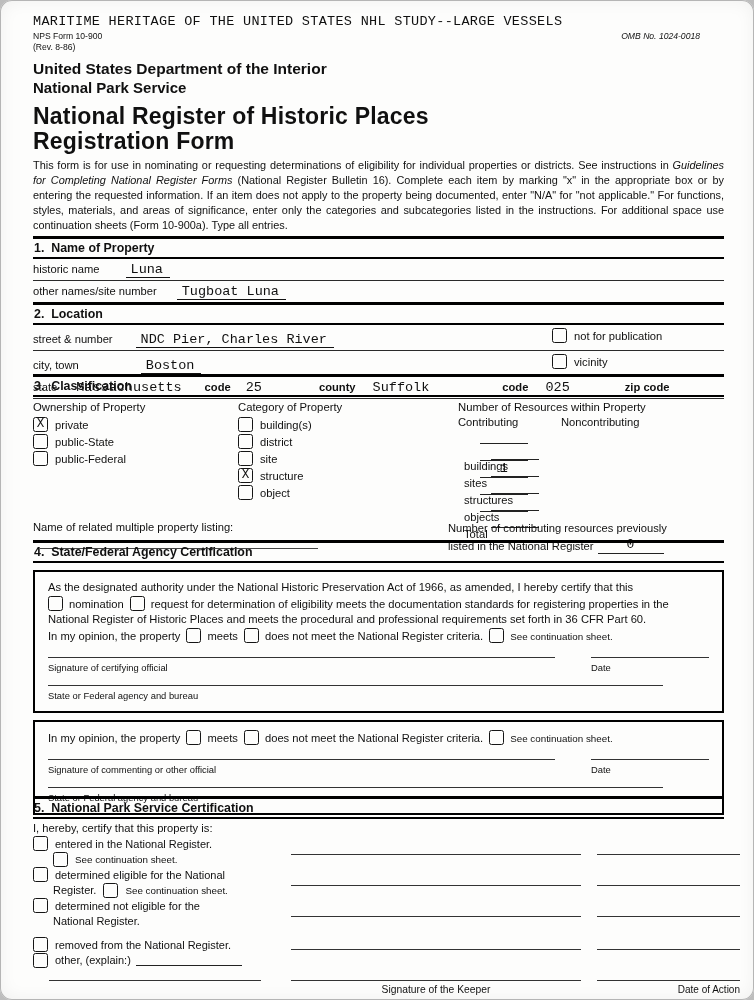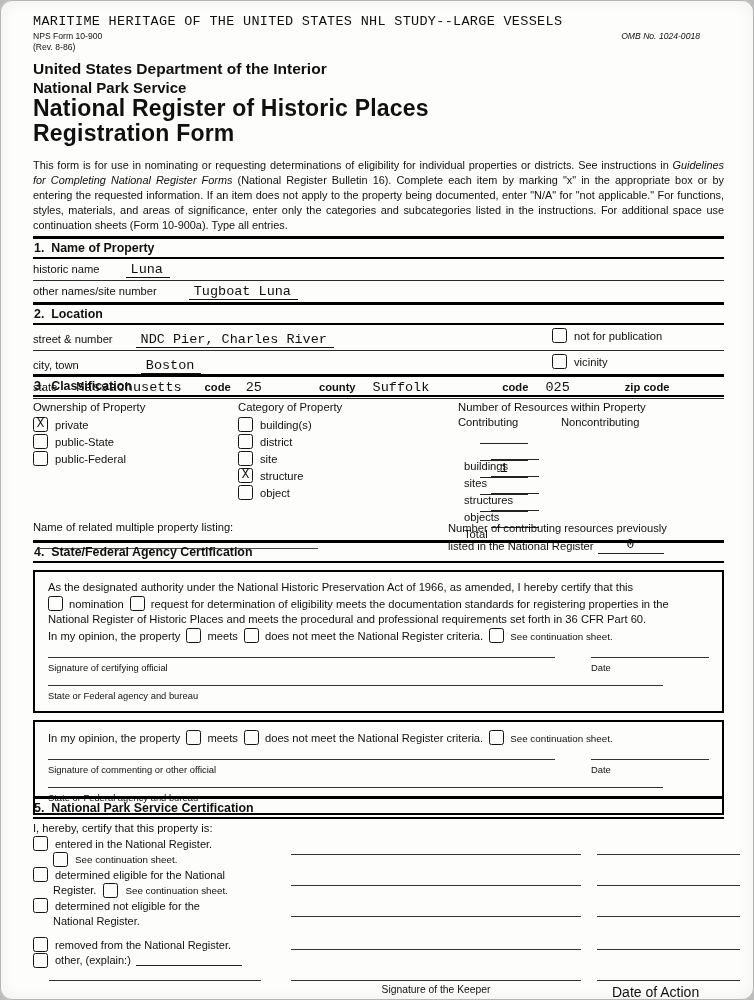--- a/index.html
+++ b/index.html
@@ -74,59 +74,59 @@
   .s5row { height:15.5px; display:flex; align-items:center; }
   .ind { margin-left:20px; }
   .gap8 { margin-top:8px; }
   .u { display:inline-block; width:106px; border-bottom:1.3px solid #222; height:11px; margin-left:5px; }
   .leftline { margin:10px 0 0 16px; width:212px; border-bottom:1.4px solid #333; height:2px; }
   .s5right { flex:1; }
   .pair { display:flex; }
   .pl { width:290px; border-bottom:1.4px solid #333; height:2px; }
   .ps { width:143px; margin-left:16px; border-bottom:1.4px solid #333; height:2px; }
   .mt16 { margin-top:16px; } .mt28 { margin-top:28px; } .mt30 { margin-top:30px; }
-  .plabels { display:flex; margin-top:3px;gap:15px; }
+  .plabels { display:flex; margin-top:3px; }
   .kl { width:290px; text-align:center; font-size:10.3px; }
-  .dl { width:143px; margin-left:16px; text-align:left; font-size:14px; }
+  .dl { width:143px; margin-left:16px; text-align:right; font-size:10px; }
   .s5intro { font-size:11.2px; margin-top:3px; }
 </style>
 </head>
 <body>
 
 <div class="page">
 
   <div class="abs study" style="top:14px">MARITIME HERITAGE OF THE UNITED STATES NHL STUDY--LARGE VESSELS</div>
 
   <div class="abs npsrow" style="top:31px">
     <div class="tiny">
       <div>NPS Form 10-900</div>
       <div>(Rev. 8-86)</div>
     </div>
     <div class="omb">OMB No. 1024-0018</div>
   </div>
 
   <div class="abs dept" style="top:60px">United States Department of the Interior</div>
   <div class="abs agency" style="top:79px">National Park Service</div>
 
-  <div class="abs bigtitle" style="top:96px">
+  <div class="abs bigtitle" style="top:104px">
     <div>National Register of Historic Places</div>
     <div>Registration Form</div>
   </div>
 
   <p class="abs intro" style="top:158px; margin:0"><span>This form is for use in nominating or requesting determinations of eligibility for individual properties or districts. See instructions in </span><span class="it">Guidelines for Completing National Register Forms</span><span> (National Register Bulletin 16). Complete each item by marking "x" in the appropriate box or by entering the requested information. If an item does not apply to the property being documented, enter "N/A" for "not applicable." For functions, styles, materials, and areas of significance, enter only the categories and subcategories listed in the instructions. For additional space use continuation sheets (Form 10-900a). Type all entries.</span></p>
 
   <div class="abs sec" style="top:236px">
     <div class="sechead">1.&nbsp; Name of Property</div>
     <div class="frow">
       <span class="lbl">historic name</span>
       <span class="typed" style="margin-left:26px">Luna</span>
     </div>
     <div class="frow">
       <span class="lbl">other names/site number</span>
-      <span class="typed" style="margin-left:32px">Tugboat Luna</span>
+      <span class="typed" style="margin-left:20px">Tugboat Luna</span>
     </div>
   </div>
 
   <div class="abs sec" style="top:302px">
     <div class="sechead">2.&nbsp; Location</div>
     <div class="frow">
       <span class="lbl">street &amp; number</span>
       <span class="typed" style="margin-left:23px">NDC Pier, Charles River</span>
       <span class="rgroup mla">
         <span class="cb"></span>

